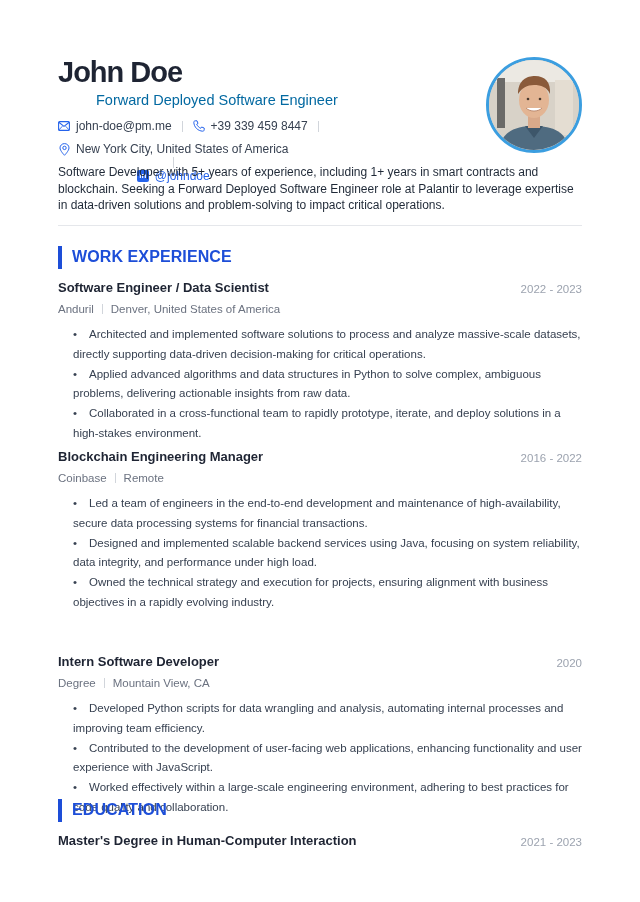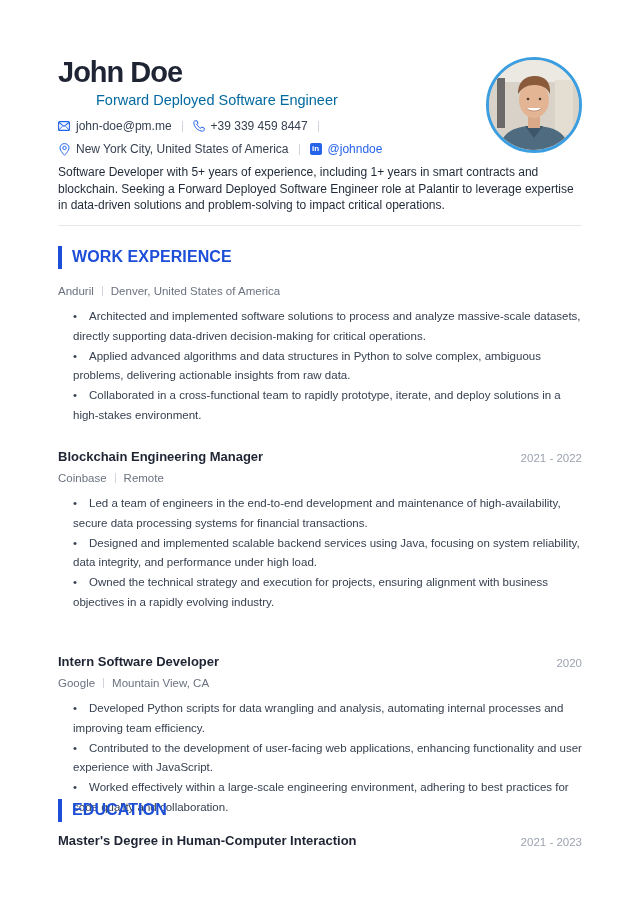--- a/index.html
+++ b/index.html
@@ -5,21 +5,21 @@
   * { box-sizing: border-box; margin: 0; padding: 0; }
   html, body { width: 640px; height: 902px; background: #ffffff; overflow: hidden; }
   body { font-family: "Liberation Sans", "DejaVu Sans", sans-serif; color: #1f2937; position: relative; }
   .page { position: absolute; left: 58px; top: 0; width: 524px; }
 
   .header { position: relative; height: 160px; }
   .name { position: absolute; top: 55px; left: 0; font-size: 29px; font-weight: 700; color: #1e2433; letter-spacing: -1px; line-height: 34px; }
   .title { position: absolute; top: 91px; left: 0; font-size: 14.5px; color: #0369a1; line-height: 18px; margin-left: 38px; }
   .contact-row { position: absolute; left: 0; display: flex; align-items: center; font-size: 12px; color: #374151; line-height: 16px; white-space: nowrap; }
   .contact-row.r1 { top: 118px; }
-  .contact-row.r2 { top: 141px; }
+  .contact-row.r2 { top: 141px; flex-direction: column; }
   .c-item { display: inline-flex; align-items: center; }
   .c-icon { width: 12px; height: 12px; margin-right: 6px; display: inline-flex; align-items: center; justify-content: center; }
   .c-sep { display: inline-block; width: 1px; height: 11px; background: #d1d5db; margin: 0 10px; }
   .link-text { color: #2563eb; }
   .li-box { width: 12px; height: 12px; background: #2563eb; border-radius: 2px; color: #fff; font-size: 8px; font-weight: 700; display: inline-flex; align-items: center; justify-content: center; line-height: 1; }
 
   .avatar { position: absolute; left: 428px; top: 57px; width: 96px; height: 96px; border-radius: 50%; border: 3px solid #3b9ee0; overflow: hidden; background: #d9d4cc; }
 
   .summary { position: absolute; top: 164px; left: 0; width: 524px; font-size: 12px; line-height: 16.5px; color: #1f2937; }
   .divider { position: absolute; top: 225px; left: 0; width: 524px; height: 1px; background: #e5e7eb; }
@@ -109,56 +109,60 @@
 
   <div class="summary">Software Developer with 5+ years of experience, including 1+ years in smart contracts and blockchain. Seeking a Forward Deployed Software Engineer role at Palantir to leverage expertise in data-driven solutions and problem-solving to impact critical operations.</div>
   <div class="divider"></div>
 
   <div class="section-title" style="top:245px;justify-content:flex-end;">
     <span class="section-bar"></span>
     <span class="section-text">WORK EXPERIENCE</span>
   </div>
 
   <div class="job" style="top:279px;">
+    <div class="job-title-row">
+      <span class="job-title">Software Engineer / Data Scientist</span>
+      <span class="job-date">2022 - 2023</span>
+    </div>
     <div class="job-meta">
       <span>Anduril</span>
       <span class="meta-sep"></span>
       <span>Denver, United States of America</span>
     </div>
     <ul class="bullets">
       <li><span class="dot">•</span><span>Architected and implemented software solutions to process and analyze massive-scale datasets, directly supporting data-driven decision-making for critical operations.</span></li>
       <li><span class="dot">•</span><span>Applied advanced algorithms and data structures in Python to solve complex, ambiguous problems, delivering actionable insights from raw data.</span></li>
       <li><span class="dot">•</span><span>Collaborated in a cross-functional team to rapidly prototype, iterate, and deploy solutions in a high-stakes environment.</span></li>
     </ul>
   </div>
 
   <div class="job" style="top:448px;">
     <div class="job-title-row">
       <span class="job-title">Blockchain Engineering Manager</span>
-      <span class="job-date">2021 - 2022</span>
+      <span class="job-date">2016 - 2022</span>
     </div>
     <div class="job-meta">
       <span>Coinbase</span>
       <span class="meta-sep"></span>
       <span>Remote</span>
     </div>
     <ul class="bullets">
       <li><span class="dot">•</span><span>Led a team of engineers in the end-to-end development and maintenance of high-availability, secure data processing systems for financial transactions.</span></li>
       <li><span class="dot">•</span><span>Designed and implemented scalable backend services using Java, focusing on system reliability, data integrity, and performance under high load.</span></li>
       <li><span class="dot">•</span><span>Owned the technical strategy and execution for projects, ensuring alignment with business objectives in a rapidly evolving industry.</span></li>
     </ul>
   </div>
 
   <div class="job" style="top:617px;margin-top:36px;">
     <div class="job-title-row">
       <span class="job-title">Intern Software Developer</span>
       <span class="job-date">2020</span>
     </div>
     <div class="job-meta">
-      <span>Google</span>
+      <span>Degree</span>
       <span class="meta-sep"></span>
       <span>Mountain View, CA</span>
     </div>
     <ul class="bullets">
       <li><span class="dot">•</span><span>Developed Python scripts for data wrangling and analysis, automating internal processes and improving team efficiency.</span></li>
       <li><span class="dot">•</span><span>Contributed to the development of user-facing web applications, enhancing functionality and user experience with JavaScript.</span></li>
       <li><span class="dot">•</span><span>Worked effectively within a large-scale engineering environment, adhering to best practices for code quality and collaboration.</span></li>
     </ul>
   </div>
 

